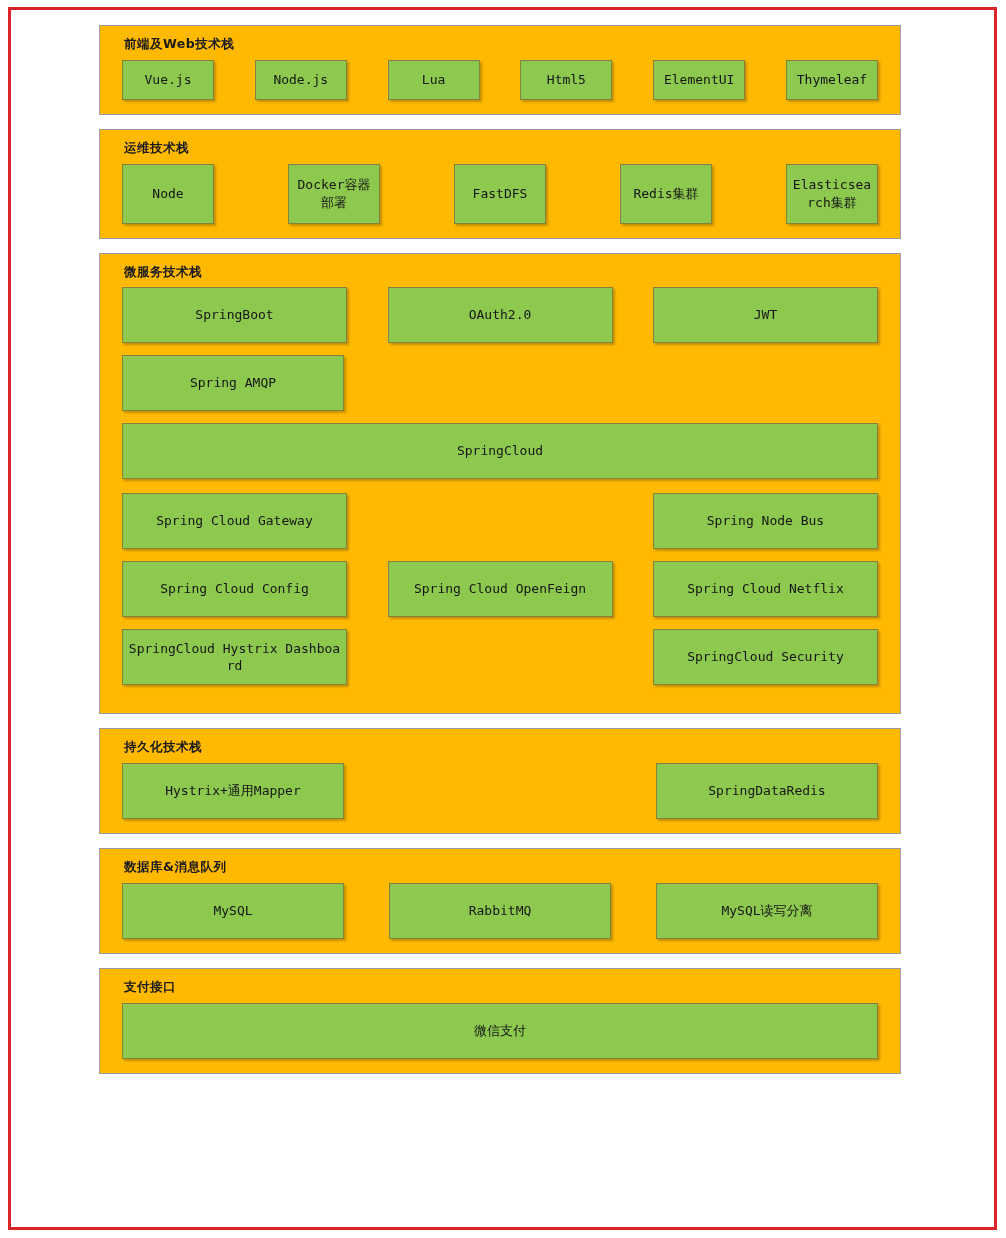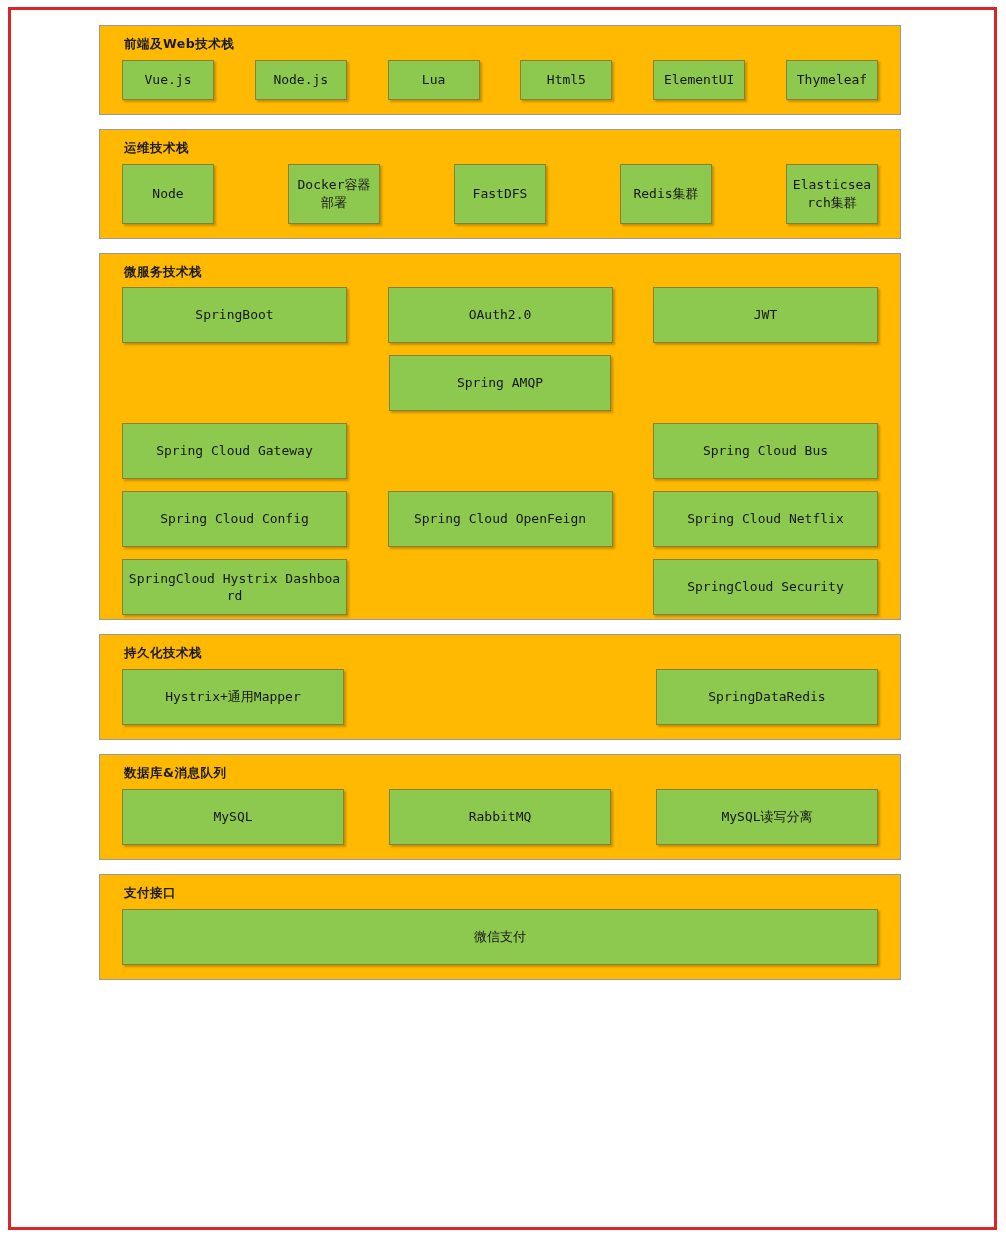--- a/index.html
+++ b/index.html
@@ -77,25 +77,25 @@
     word-break: break-all;
   }
 
   
   .sec-frontend .box { width: 92px; height: 40px; }
 
   
   .sec-devops .box { width: 92px; height: 60px; }
 
   
-  .sec-micro { padding-bottom: 4px; }
+  .sec-micro { padding-bottom: 28px; }
   .sec-micro .box { height: 56px; }
   .sec-micro .col3 { width: 225px; }
   .sec-micro .full { width: 100%; height: 56px; }
-  .row-center { justify-content: center; }
+  .row-center { }
   .sec-micro .row-center .box { width: 222px; }
   .row-bar { margin-bottom: 14px; }
 
   
   .sec-wide .box { width: 222px; height: 56px; }
 
   
   .sec-pay .box { width: 100%; height: 56px; }
 </style>
 </head>
@@ -134,24 +134,27 @@
     <div class="row">
       <div class="box col3">SpringBoot</div>
       <div class="box col3">OAuth2.0</div>
       <div class="box col3">JWT</div>
     </div>
 
     <div class="row row-center">
       <div class="box">Spring AMQP</div>
     </div>
 
+    <div class="row row-bar">
+      <div class="box full">SpringCloud</div>
+    </div>
 
     <div class="row">
       <div class="box col3">Spring Cloud Gateway</div>
-      <div class="box col3">Spring Cloud Bus</div>
+      <div class="box col3">Spring Node Bus</div>
     </div>
 
     <div class="row">
       <div class="box col3">Spring Cloud Config</div>
       <div class="box col3">Spring Cloud OpenFeign</div>
       <div class="box col3">Spring Cloud Netflix</div>
     </div>
 
     <div class="row">
       <div class="box col3">SpringCloud Hystrix Dashboard</div>

